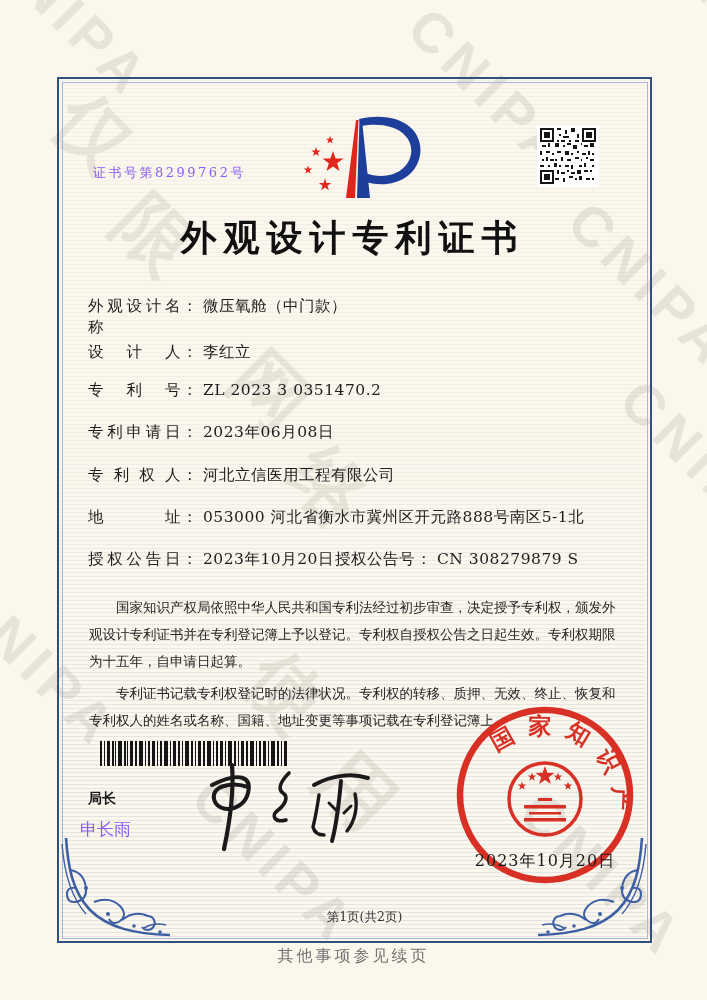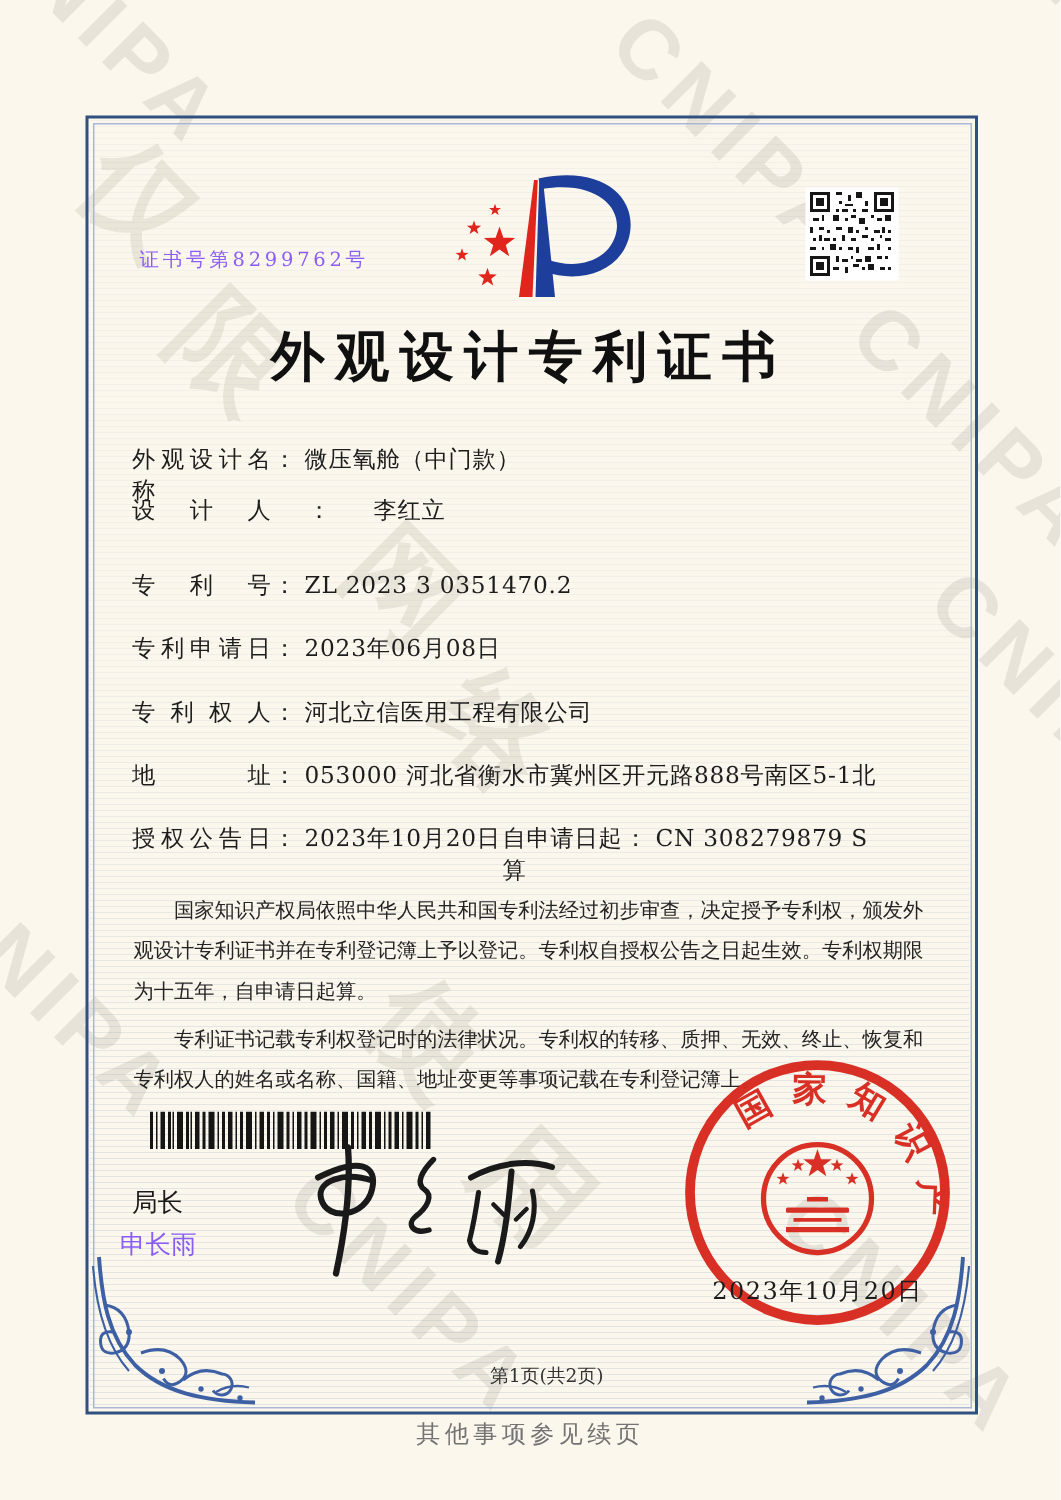--- a/index.html
+++ b/index.html
@@ -33,30 +33,30 @@
   .logo{position:absolute;left:297px;top:112px;width:150px;height:94px;}
   .qr{position:absolute;left:537px;top:125px;width:62px;height:62px;background:#fff;padding:3px;box-sizing:border-box;}
   .qr svg{width:100%;height:100%;}
 
   .doc-title{position:absolute;left:57px;top:214px;width:591px;text-align:center;font-size:36px;font-weight:bold;letter-spacing:7px;color:#101010;}
 
   .frow{position:absolute;left:88px;display:flex;align-items:baseline;font-size:15.5px;color:#1d1d1d;letter-spacing:.5px;}
   .flabel{display:inline-block;width:93px;text-align:justify;text-align-last:justify;text-justify:inter-character;}
   .fcolon{margin:0 5px 0 1px;}
   .fvalue{white-space:nowrap;}
-  .r1{top:296px;} .r2{top:330px;gap:23px;} .r3{top:380px;} .r4{top:422px;justify-content:center;} .r5{top:465px;} .r6{top:507px;align-items:center;} .r7{top:549px;}
+  .r1{top:296px;} .r2{top:342px;} .r3{top:380px;} .r4{top:422px;justify-content:center;} .r5{top:465px;} .r6{top:507px;align-items:center;} .r7{top:549px;}
   .frow-right{left:335px;top:549px;}
   .frow-right .flabel{width:80px;}
 
   .legal{position:absolute;left:84px;top:589px;width:545px;font-size:13.5px;line-height:27px;color:#242424;}
   .legal p{margin:5px;text-indent:2em;}
 
   .barcode{position:absolute;left:100px;top:741px;width:188px;height:25px;}
 
-  .sig-title{position:absolute;left:88px;top:790px;font-size:17px;color:#1a1a1a;font-family:"Liberation Sans",sans-serif;}
+  .sig-title{position:absolute;left:88px;top:790px;font-size:14px;color:#1a1a1a;font-family:"Liberation Sans",sans-serif;font-weight:bold;}
   .sig-name{position:absolute;left:80px;top:818px;font-size:17px;color:#8b5cf6;font-family:Liberation Serif, serif;}
   .sig-hand{position:absolute;left:192px;top:760px;width:190px;height:92px;}
 
   .seal{position:absolute;left:452px;top:702px;width:186px;height:186px;opacity:.95;}
   .seal-date{position:absolute;left:460px;top:851px;width:170px;text-align:center;font-size:16px;letter-spacing:1px;color:#1c1c1c;z-index:4;}
 
   .page-ind{position:absolute;left:69px;top:909px;width:591px;text-align:center;font-size:12.5px;color:#333;}
   .cont-note{position:absolute;left:0;top:946px;width:707px;text-align:center;font-size:16px;letter-spacing:3px;color:#737373;}
 
   .orn{position:absolute;width:112px;height:102px;z-index:3;}
@@ -241,21 +241,21 @@
       <span class="flabel">地址</span>
         <span class="fcolon">：</span>
         <span class="fvalue">053000 河北省衡水市冀州区开元路888号南区5-1北</span>
     </div>
     <div class="frow r7">
       <span class="flabel">授权公告日</span>
         <span class="fcolon">：</span>
         <span class="fvalue">2023年10月20日</span>
     </div>
     <div class="frow frow-right">
-      <span class="flabel">自申请日起算</span>
+      <span class="flabel">授权公告号</span>
         <span class="fcolon">：</span>
         <span class="fvalue">CN 308279879 S</span>
     </div>
 
     <div class="legal">
       <p>国家知识产权局依照中华人民共和国专利法经过初步审查，决定授予专利权，颁发外观设计专利证书并在专利登记簿上予以登记。专利权自授权公告之日起生效。专利权期限为十五年，自申请日起算。</p>
       <p>专利证书记载专利权登记时的法律状况。专利权的转移、质押、无效、终止、恢复和专利权人的姓名或名称、国籍、地址变更等事项记载在专利登记簿上。</p>
     </div>
 
     <svg class="barcode" viewBox="0 0 188 25" preserveAspectRatio="none">

